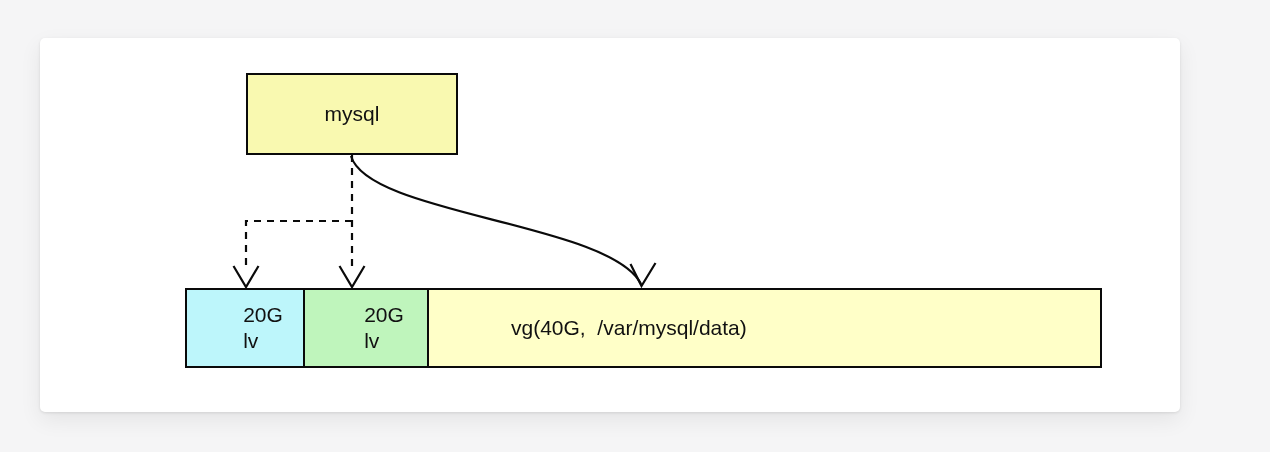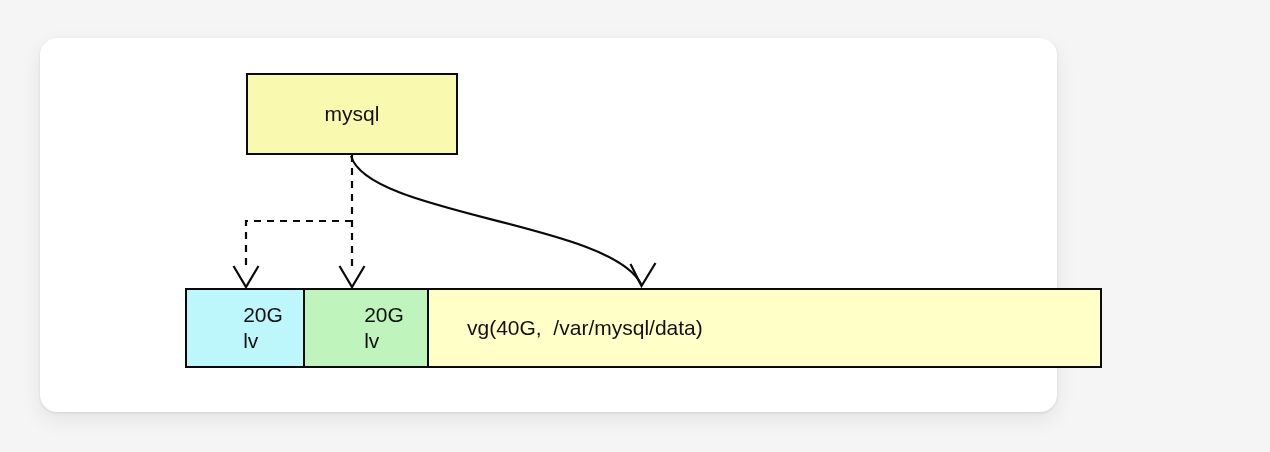--- a/index.html
+++ b/index.html
@@ -14,41 +14,41 @@
   }
   *{margin:0;padding:0;box-sizing:border-box;}
   html,body{width:1270px;height:452px;overflow:hidden;}
   body{
     background:var(--page-bg);
     font-family:"Liberation Sans","DejaVu Sans",sans-serif;
     color:var(--text);
   }
   .stage{position:relative;width:1270px;height:452px;}
   .card{
-    position:absolute;left:40px;top:38px;width:1017px;height:374px;
+    position:absolute;left:40px;top:38px;width:1140px;height:374px;
     background:var(--card-bg);
-    border-radius:17px;
+    border-radius:5px;
     box-shadow:0 1px 3px rgba(0,0,0,.10),0 8px 22px rgba(0,0,0,.07);
   }
   .node{
     position:absolute;
     border:2px solid var(--stroke);
     display:flex;align-items:center;justify-content:center;
     font-size:21px;line-height:26px;color:var(--text);
   }
   .node-mysql{
     left:206px;top:35px;width:212px;height:82px;
     background:var(--mysql-fill);
   }
   .row-box{top:250px;height:80px;}
   .node-lv1{left:145px;width:120px;background:var(--lv1-fill);}
   .node-lv2{left:263px;width:126px;background:var(--lv2-fill);}
   .node-vg{
     left:387px;width:675px;background:var(--vg-fill);
-    justify-content:flex-start;padding-left:38px;
+    justify-content:flex-start;padding-left:82px;
   }
   .lv-lines{display:inline-block;text-align:left;margin-left:36px;}
   .vg-label{white-space:pre;}
   svg.edges{
     position:absolute;left:0;top:0;width:1190px;height:374px;
     pointer-events:none;
   }
   svg.edges path{
     fill:none;stroke:var(--stroke);stroke-width:2.2;
   }

